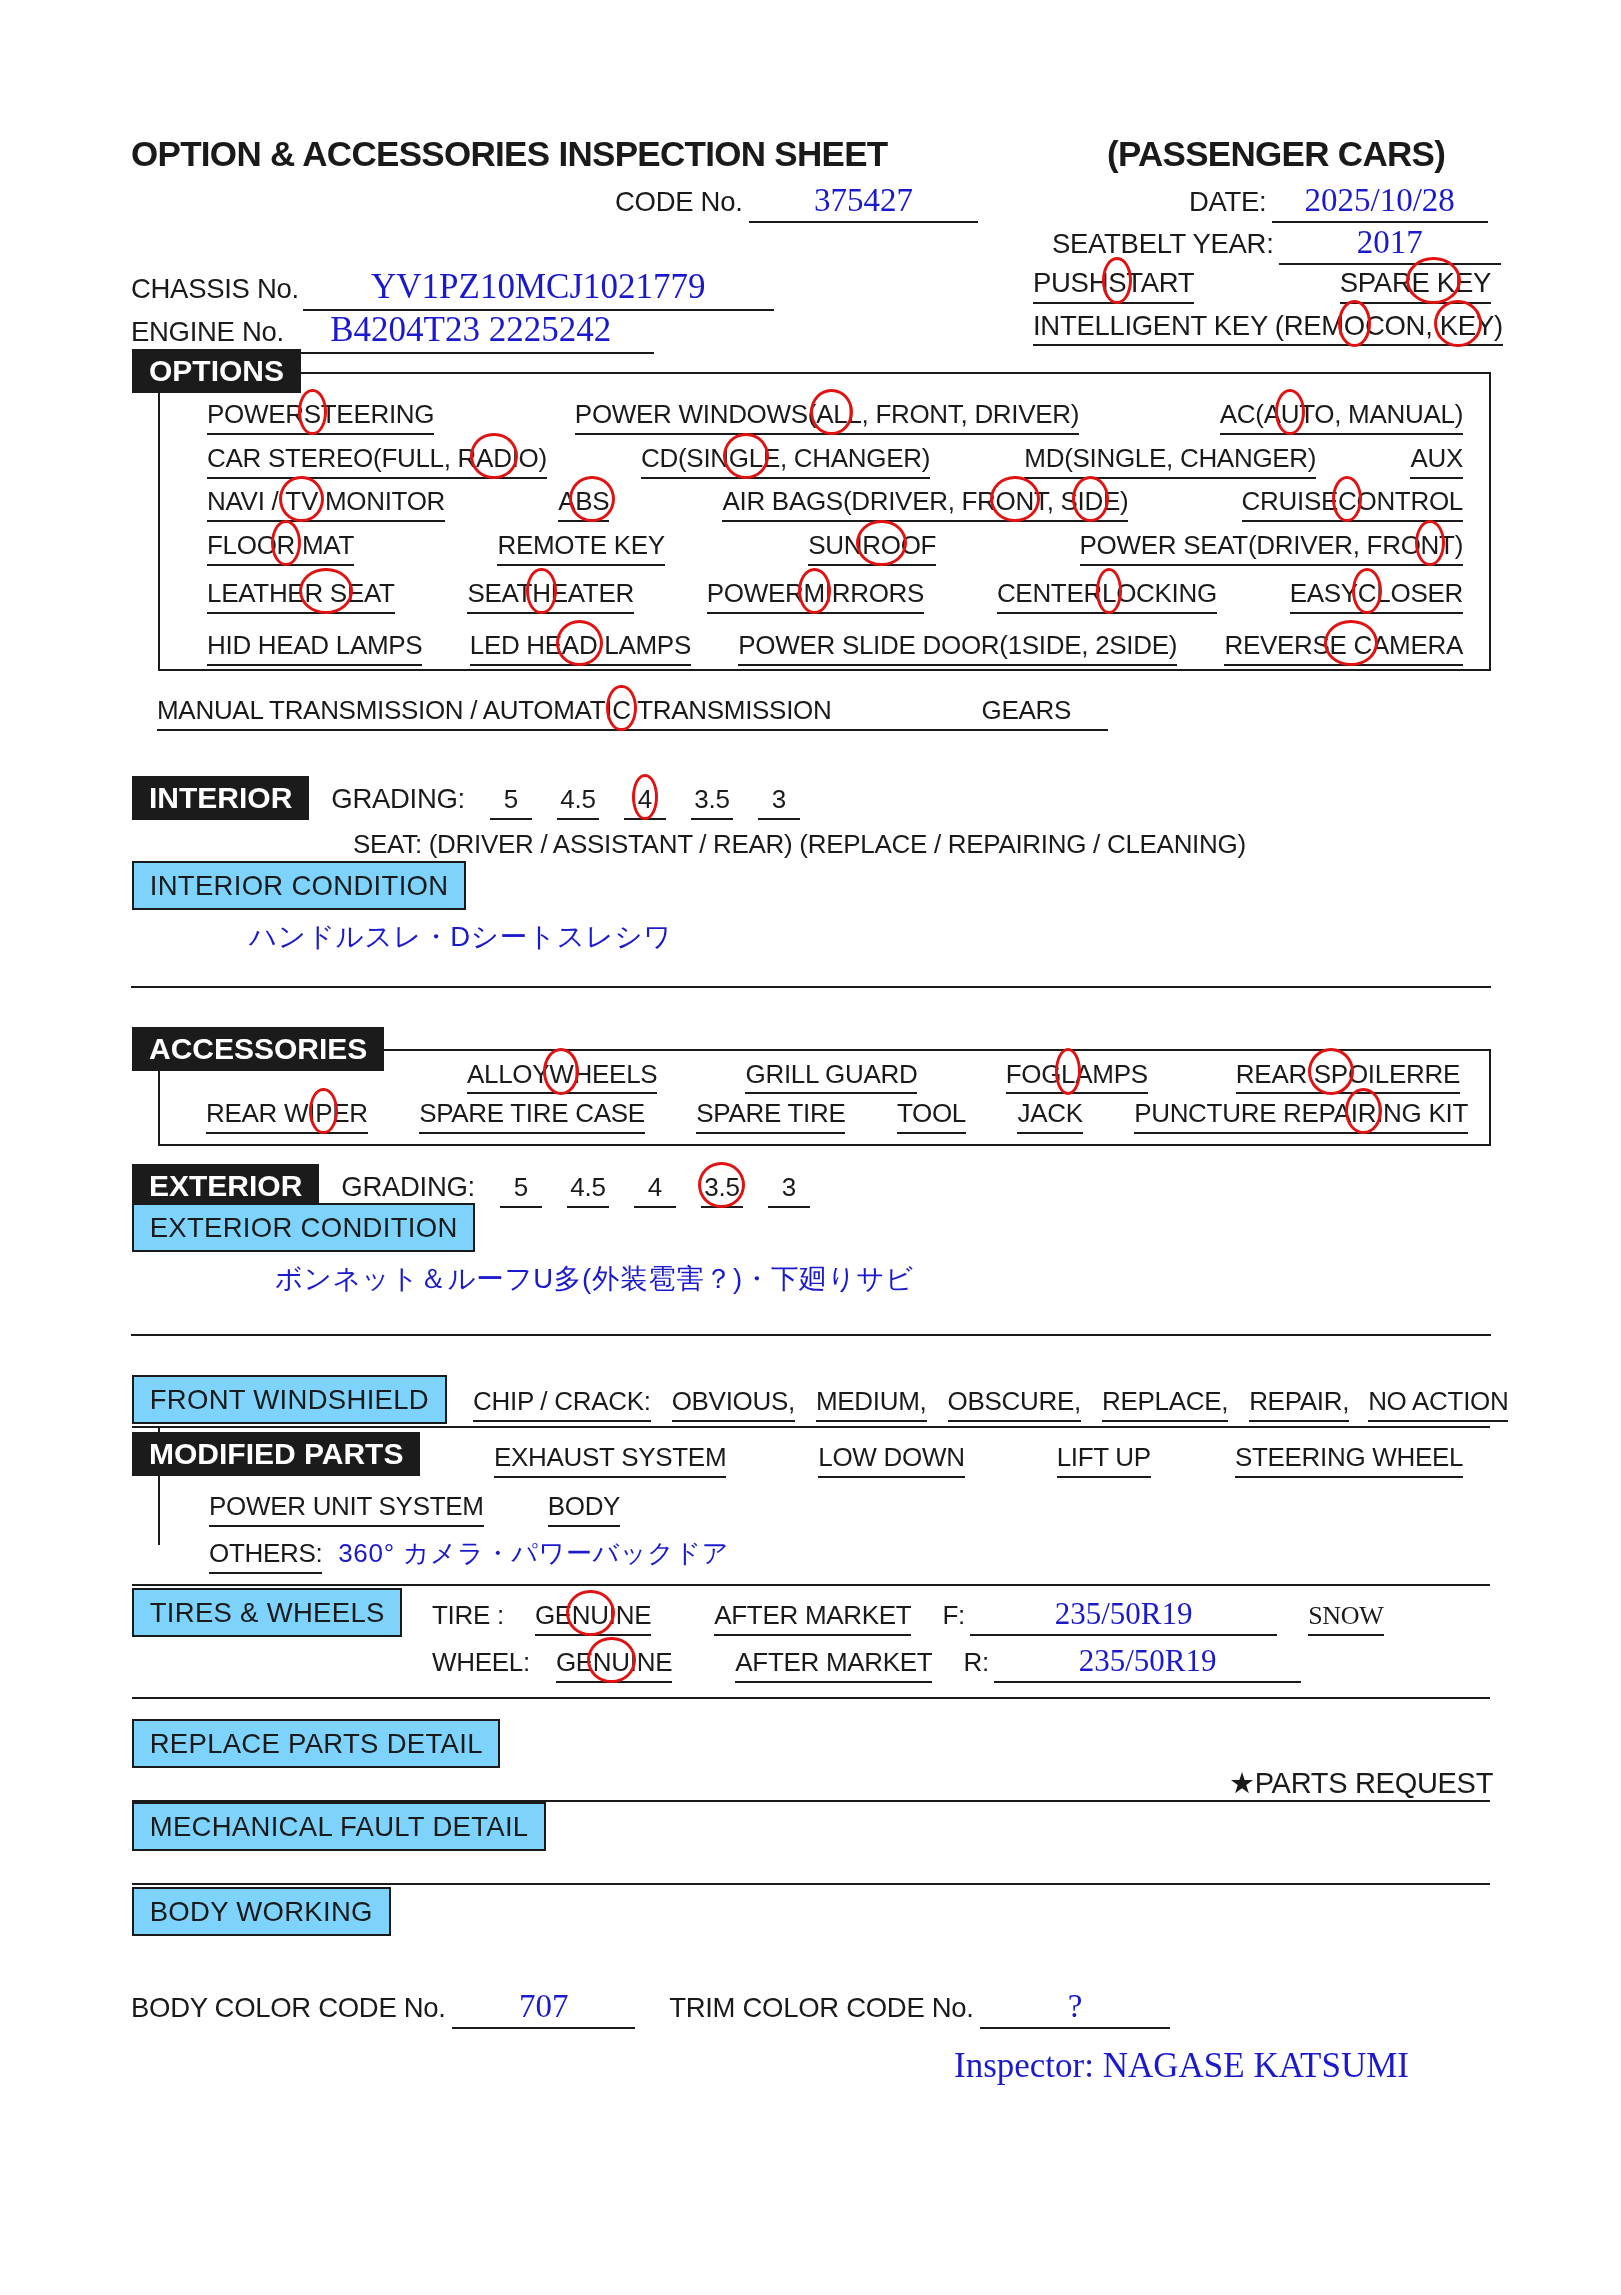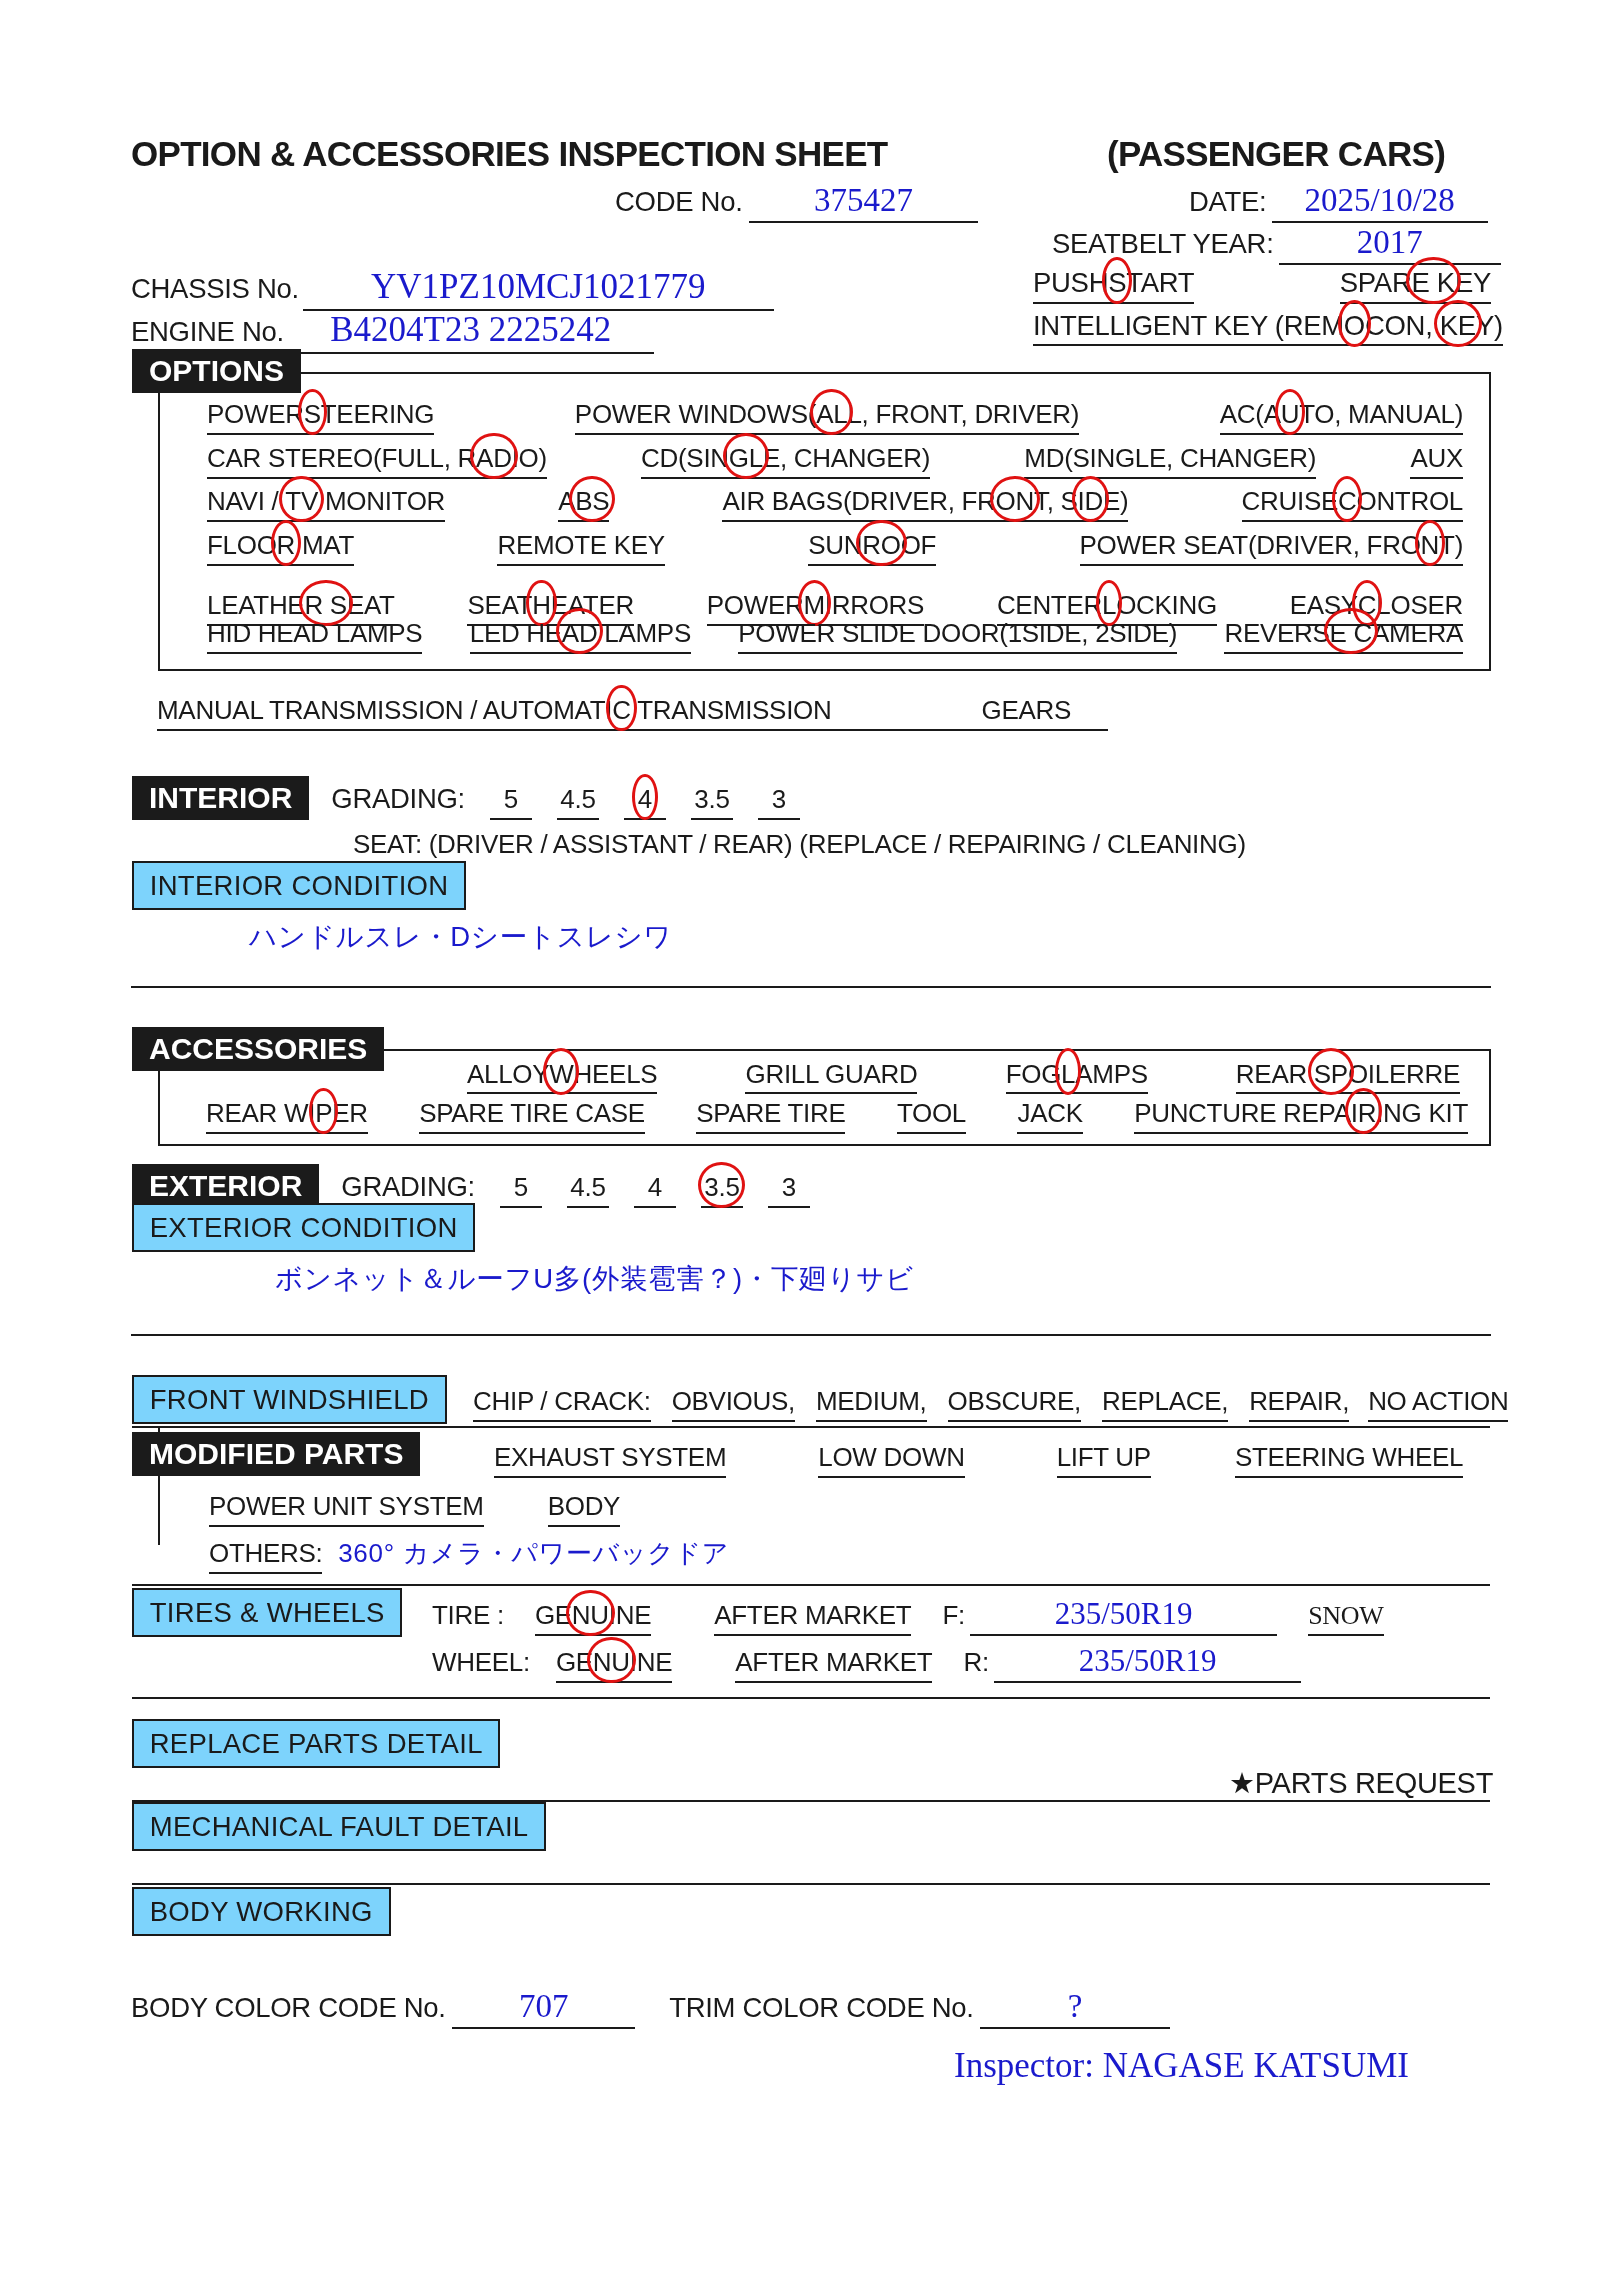--- a/index.html
+++ b/index.html
@@ -87,28 +87,28 @@
       <span class="it u"><span>A</span><span class="mk">BS</span><span></span><span></span></span>
       <span class="it u"><span>AIR BAGS(DRIVER, FR</span><span class="mk">ON</span><span>T, S</span><span class="mk">ID</span><span>E)</span></span>
       <span class="it u"><span>CRUISE</span><span class="mk"> C</span><span>ONTROL</span><span></span></span>
     </div>
     <div class="sb" style="position:absolute;left:47px;right:26px;top:156px;">
       <span class="it u"><span>FLOO</span><span class="mk">R</span><span> MAT</span><span></span></span>
       <span class="it u"><span>REMOTE KEY</span><span></span><span></span></span>
       <span class="it u"><span>SUN</span><span class="mk">RO</span><span>OF</span><span></span></span>
       <span class="it u"><span>POWER SEAT(DRIVER, FRO</span><span class="mk">N</span><span>T)</span><span></span></span>
     </div>
-    <div class="sb" style="position:absolute;left:47px;right:26px;top:216px;">
+    <div class="sb" style="position:absolute;left:47px;right:26px;top:204px;">
       <span class="it u"><span>LEATHE</span><span class="mk">R S</span><span>EAT</span><span></span></span>
       <span class="it u"><span>SEAT</span><span class="mk"> H</span><span>EATER</span><span></span></span>
       <span class="it u"><span>POWER</span><span class="mk"> M</span><span>IRRORS</span><span></span></span>
       <span class="it u"><span>CENTER</span><span class="mk"> L</span><span>OCKING</span><span></span></span>
       <span class="it u"><span>EASY</span><span class="mk"> C</span><span>LOSER</span><span></span></span>
     </div>
-    <div class="sb" style="position:absolute;left:47px;right:26px;top:244px;">
+    <div class="sb" style="position:absolute;left:47px;right:26px;top:256px;">
       <span class="it u"><span>HID HEAD LAMPS</span><span></span><span></span></span>
       <span class="it u"><span>LED HE</span><span class="mk">AD</span><span> LAMPS</span><span></span></span>
       <span class="it u"><span>POWER SLIDE DOOR(1SIDE,  2SIDE)</span><span></span><span></span></span>
       <span class="it u"><span>REVERS</span><span class="mk">E C</span><span>AMERA</span><span></span></span>
     </div>
   </div>
   <div class="r tab" style="left:132px;top:349px;">OPTIONS</div>
 
   <div class="r u row" style="left:157px;top:695px;">
     <span class="it"><span>MANUAL TRANSMISSION / AUTOMATI</span><span class="mk">C</span><span> TRANSMISSION</span><span></span></span>

